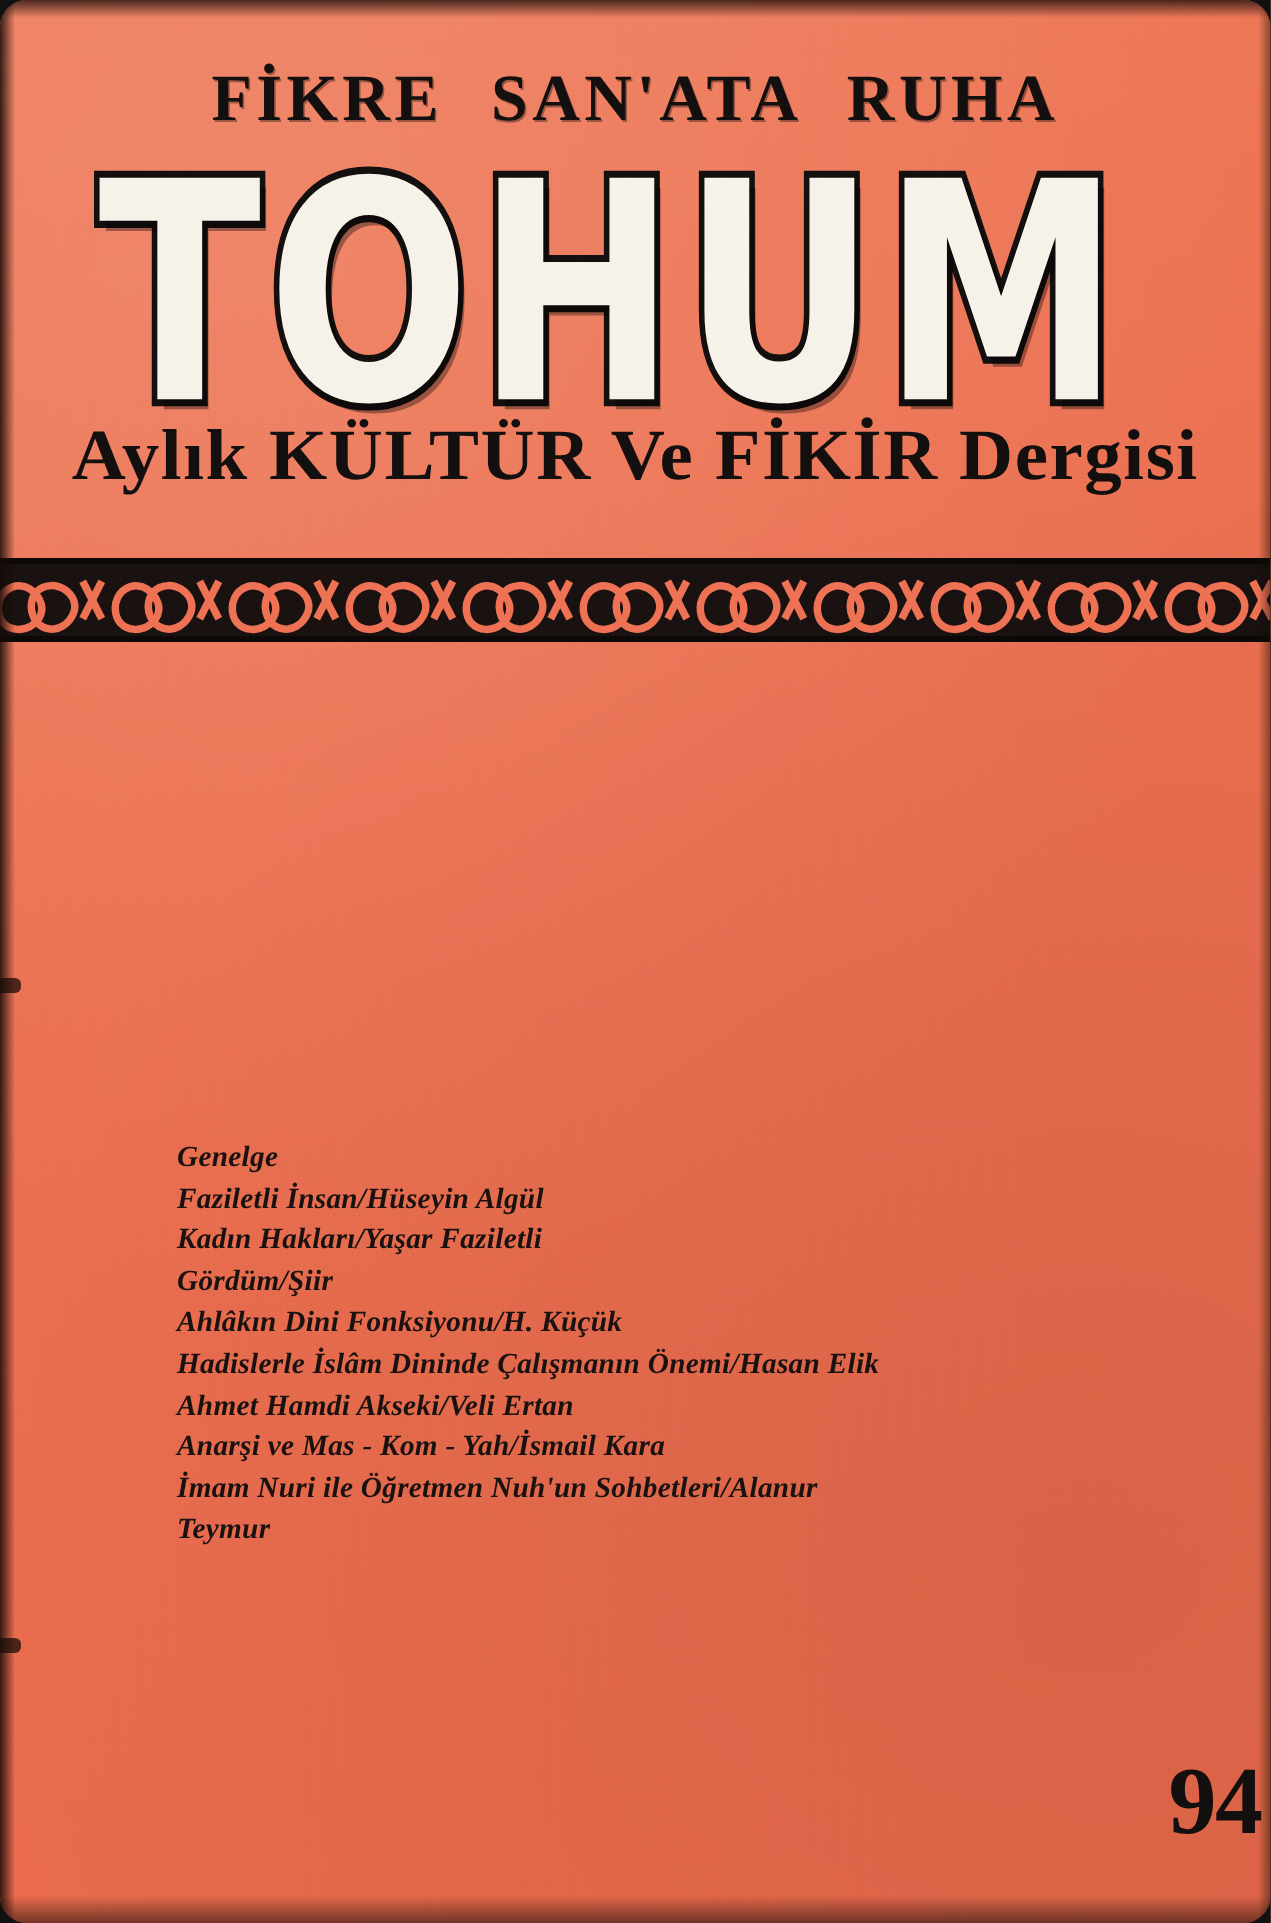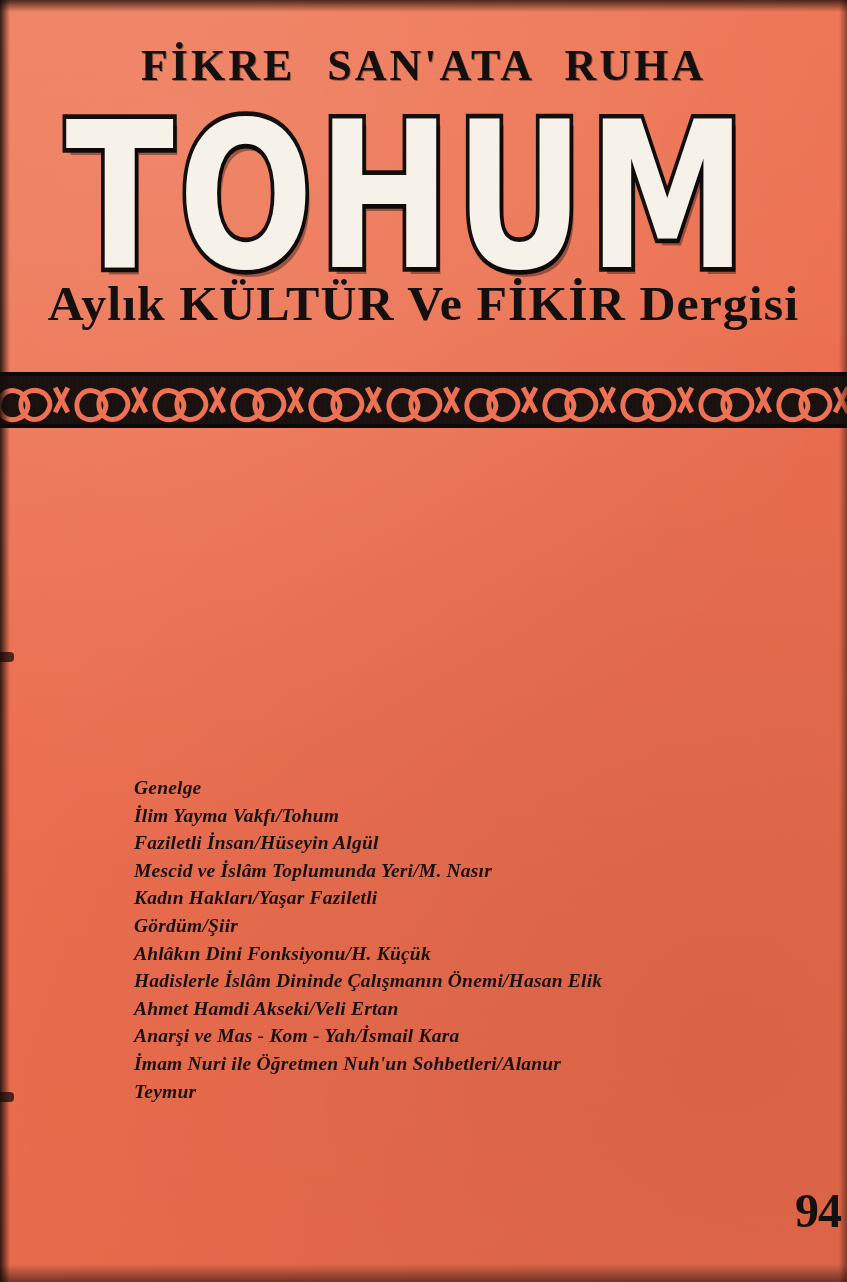--- a/index.html
+++ b/index.html
@@ -13,20 +13,21 @@
   .page {
     position: relative;
     width: 847px;
     height: 1282px;
     overflow: hidden;
     background: #ef7254;
     background-image:
       radial-gradient(circle at 20% 12%, rgba(255,255,255,0.10), rgba(255,255,255,0) 55%),
       radial-gradient(circle at 85% 80%, rgba(0,0,0,0.07), rgba(0,0,0,0) 60%),
       linear-gradient(160deg, #f07d5c 0%, #ec6f50 45%, #e8694b 100%);
+    border-radius: 18px;
   }
   
   .grain {
     position: absolute;
     inset: 0;
     pointer-events: none;
     opacity: 0.16;
     background-image:
       repeating-linear-gradient(0deg, rgba(0,0,0,0.05) 0px, rgba(0,0,0,0) 2px, rgba(0,0,0,0.04) 3px),
       repeating-linear-gradient(90deg, rgba(255,255,255,0.05) 0px, rgba(0,0,0,0) 2px, rgba(0,0,0,0.03) 4px);
@@ -192,30 +193,30 @@
     list-style: none;
     font-family: "Liberation Serif", serif;
     font-style: italic;
     font-weight: bold;
     font-size: 19.5px;
     line-height: 27.6px;
     color: #1a1210;
     letter-spacing: 0.2px;
     white-space: nowrap;
   }
-  .contents ul { margin: 16px; padding: 0; }
+  .contents ul { margin: 0; padding: 0; }
 
   
   .issue {
     position: absolute;
     right: 6px;
     bottom: 44px;
     font-family: "Liberation Serif", serif;
     font-weight: bold;
-    font-size: 48px;
+    font-size: 64px;
     color: #14100f;
     letter-spacing: -1px;
   }
 </style>
 </head>
 <body>
 
 <div class="page">
 
   <div class="tagline">FİKRE SAN'ATA RUHA</div>
@@ -249,23 +250,21 @@
       <span class="lnk"></span>
         <span class="xx"></span>
       <span class="lnk"></span>
         <span class="xx"></span>
     </div>
   </div>
 
   <div class="contents">
     <ul>
       <li>Genelge</li>
-      <li>İlim Yayma Vakfı/Tohum</li>
       <li>Faziletli İnsan/Hüseyin Algül</li>
-      <li>Mescid ve İslâm Toplumunda Yeri/M. Nasır</li>
       <li>Kadın Hakları/Yaşar Faziletli</li>
       <li>Gördüm/Şiir</li>
       <li>Ahlâkın Dini Fonksiyonu/H. Küçük</li>
       <li>Hadislerle İslâm Dininde Çalışmanın Önemi/Hasan Elik</li>
       <li>Ahmet Hamdi Akseki/Veli Ertan</li>
       <li>Anarşi ve Mas - Kom - Yah/İsmail Kara</li>
       <li>İmam Nuri ile Öğretmen Nuh'un Sohbetleri/Alanur</li>
       <li>Teymur</li>
     </ul>
   </div>

